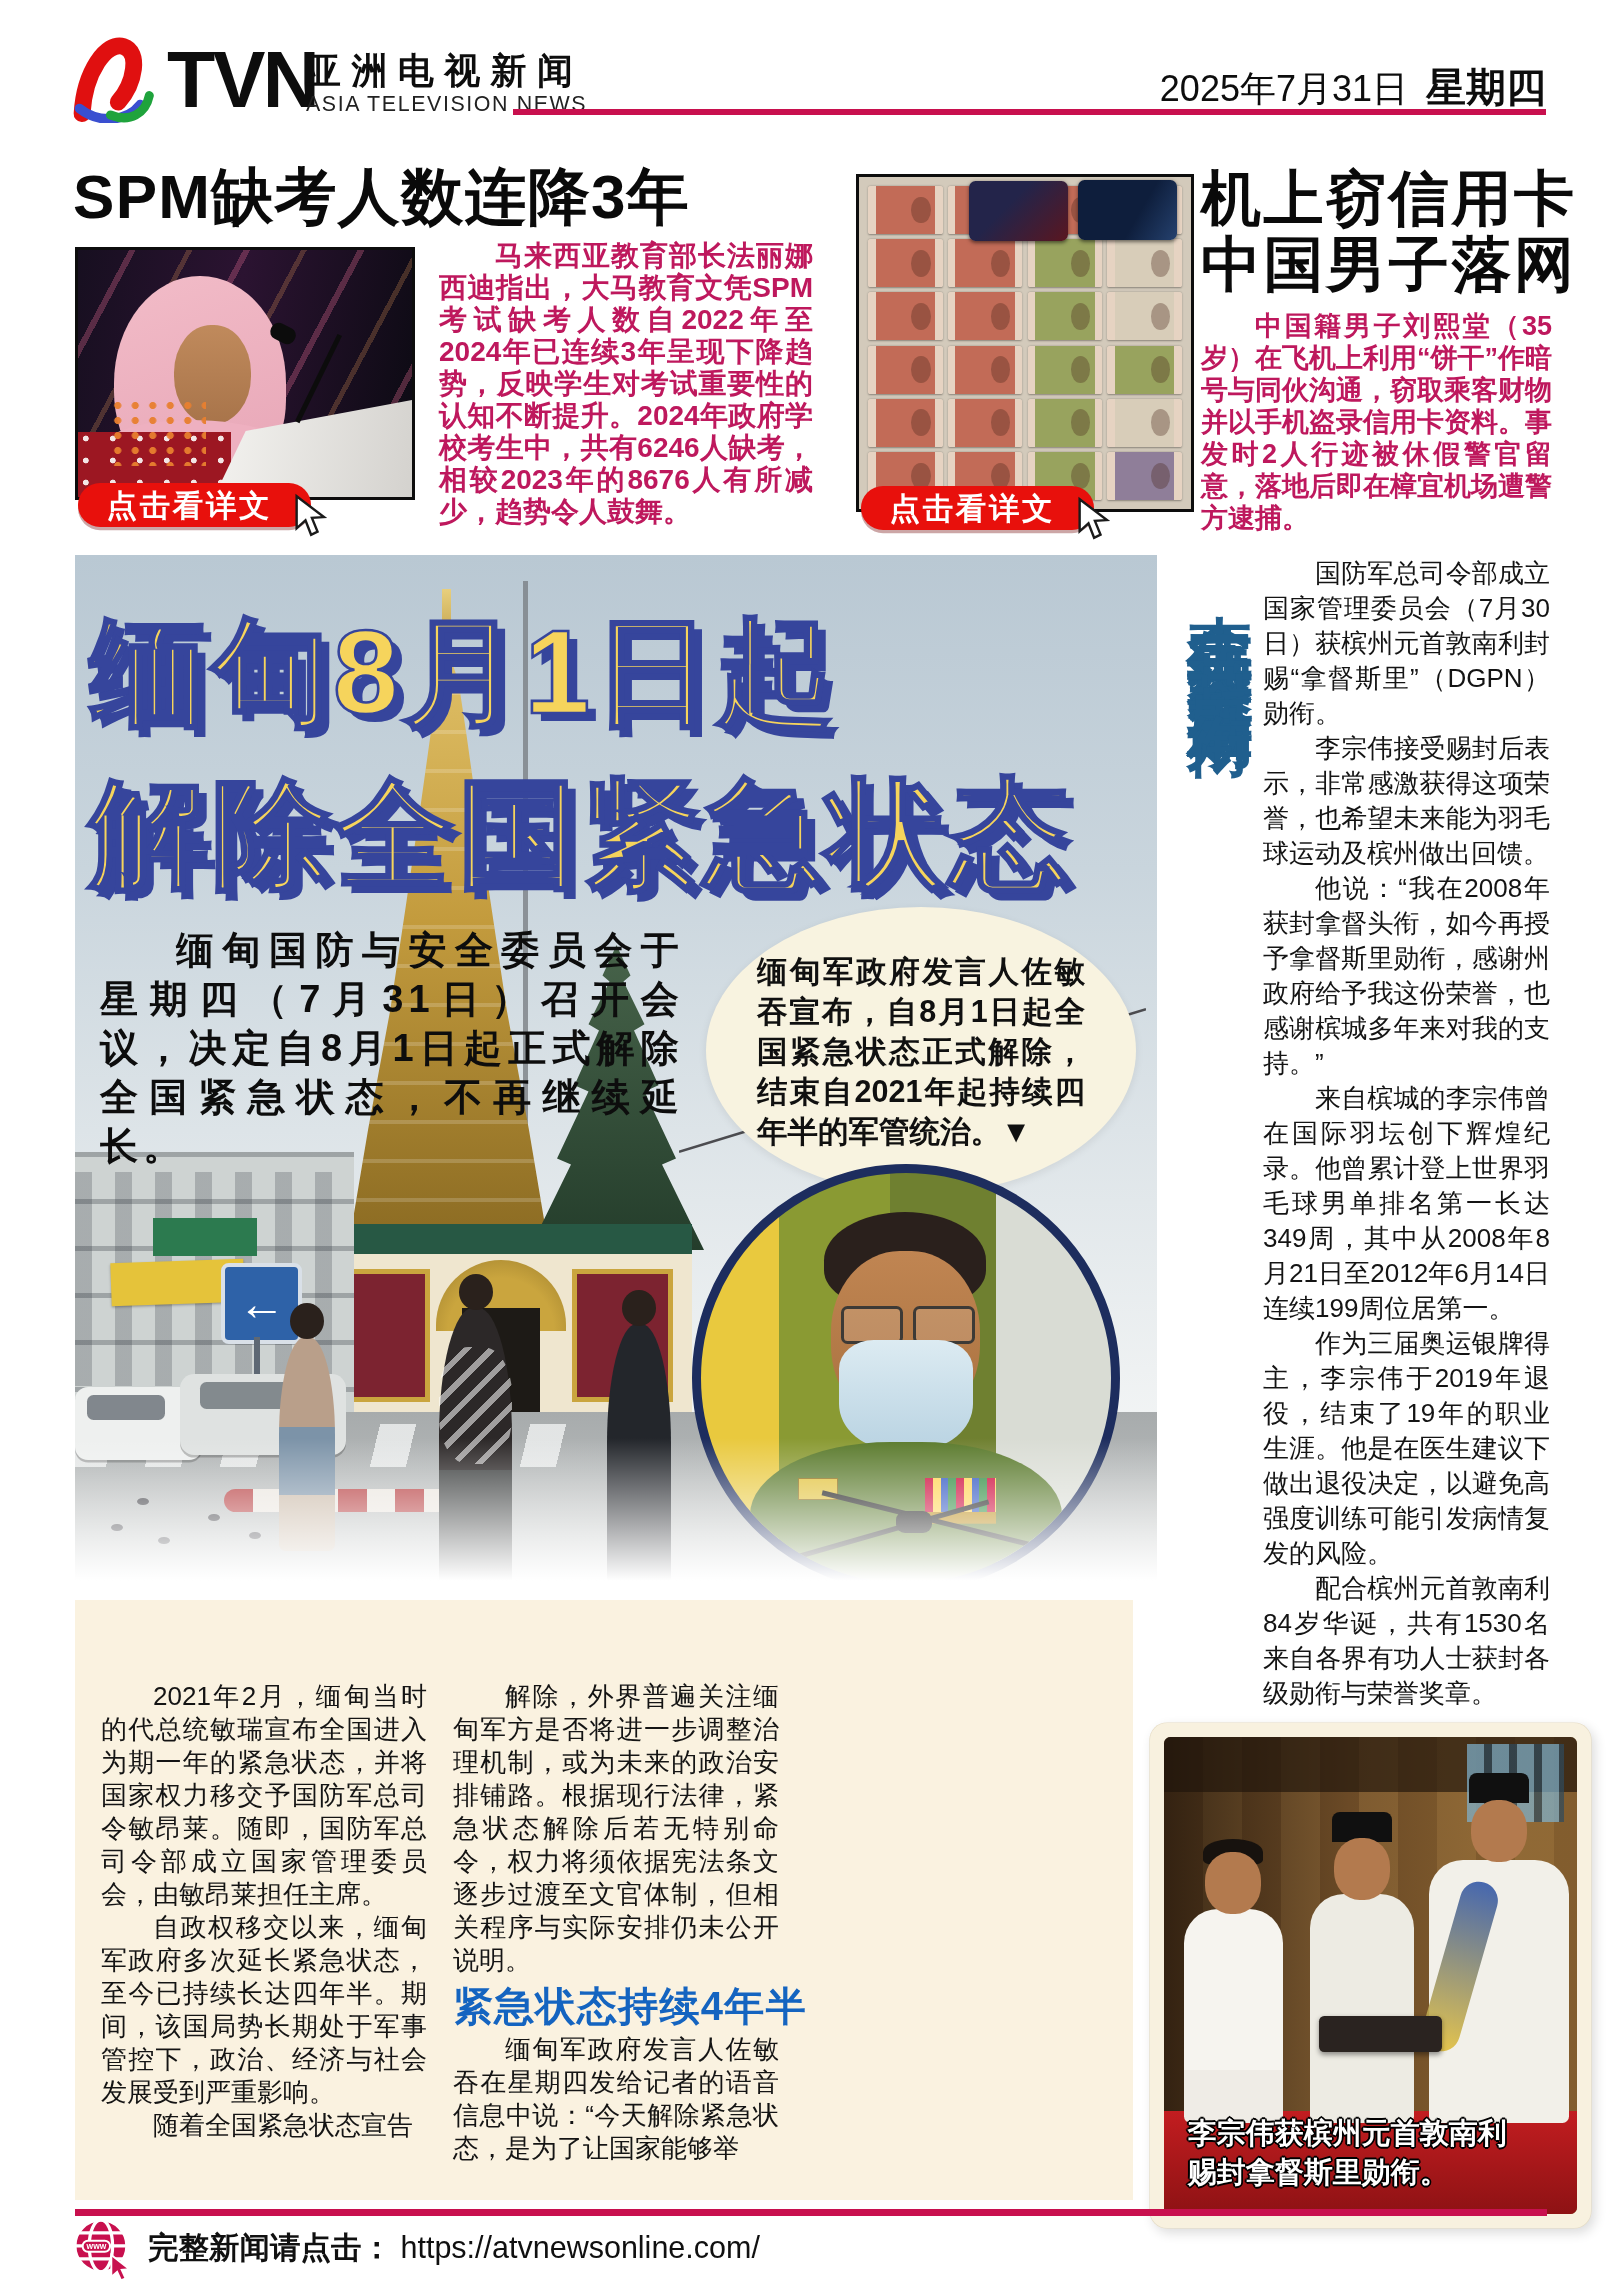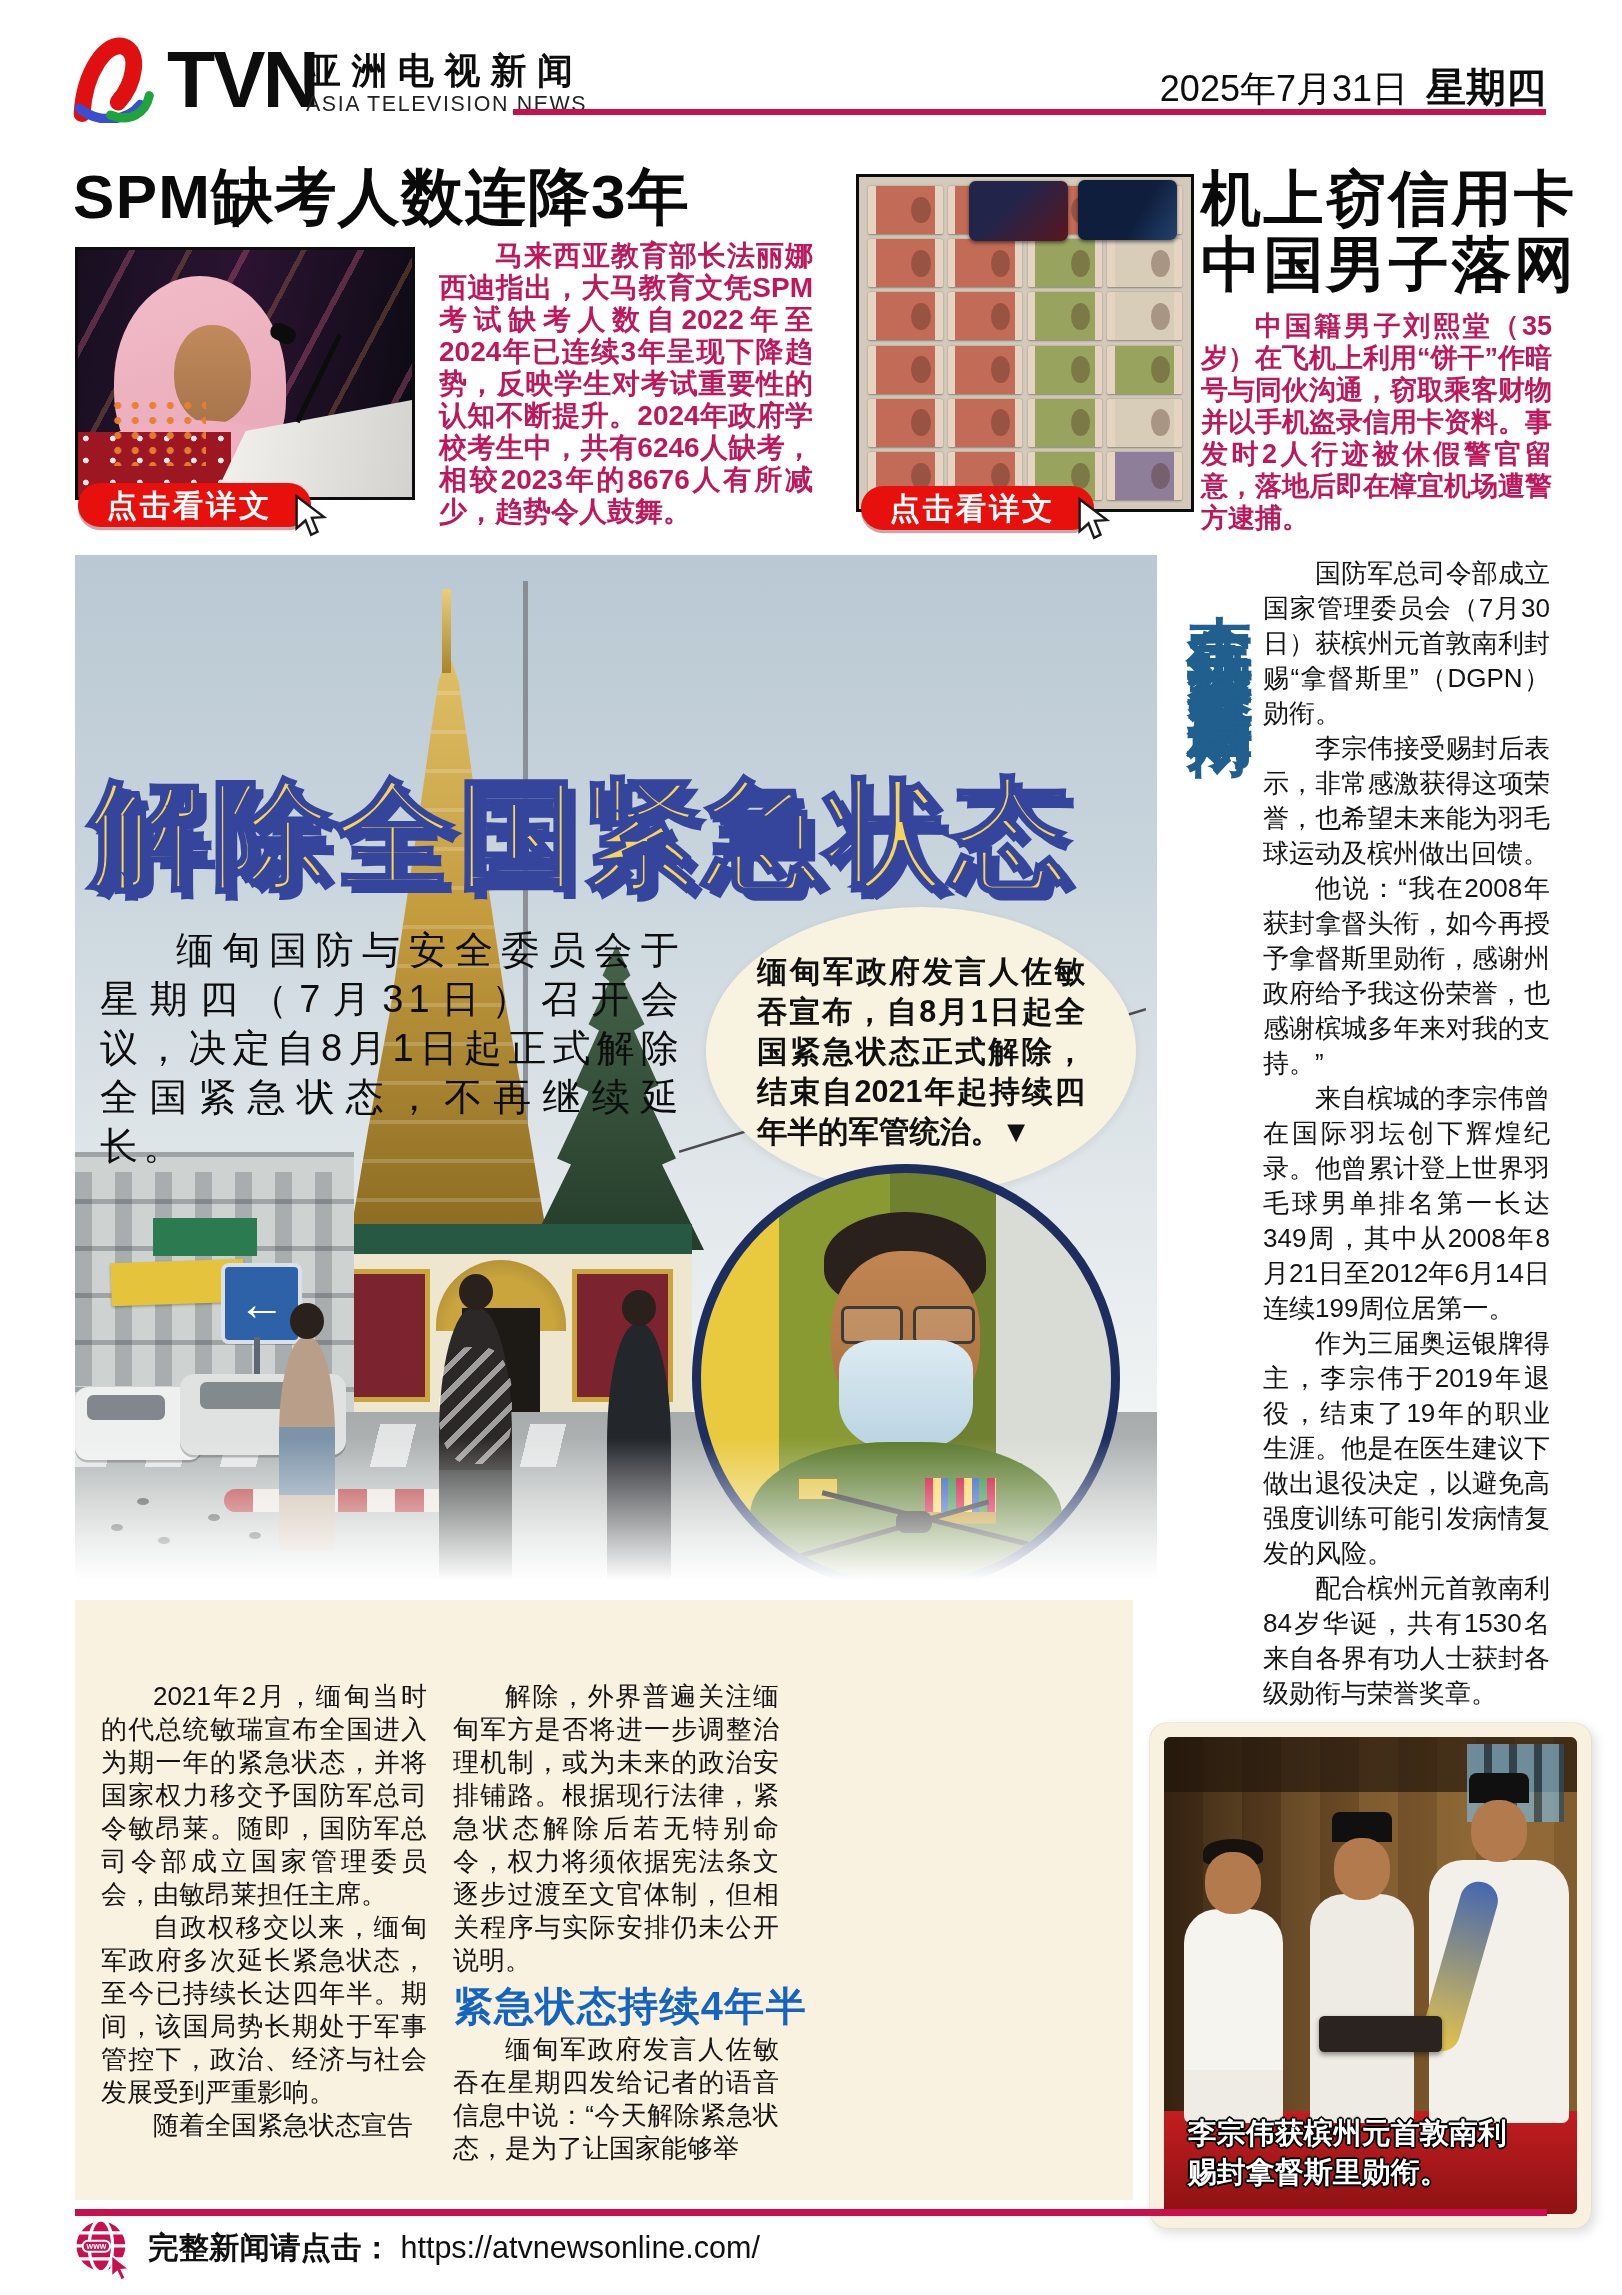--- a/index.html
+++ b/index.html
@@ -93,21 +93,21 @@
   .ped2{left:364px;top:753px;width:73px;height:279px;background:linear-gradient(180deg,#2c2828 0 58%,#3c3f3f 58%);}
   .ped2 .stripes{position:absolute;left:0;top:39px;width:100%;height:117px;background:repeating-linear-gradient(135deg,rgba(255,255,255,.55) 0 5.8px,transparent 5.8px 18px);border-radius:40%;}
   .ped3{left:532px;top:769px;width:64px;height:260px;background:#23262b;}
   .pigeon{position:absolute;width:11.7px;height:7.1px;background:#3c3c42;border-radius:50%;}
   .fade{position:absolute;left:0;bottom:0;width:100%;height:162px;background:linear-gradient(180deg,rgba(255,255,255,0),#ffffff 88%);}
 
   #gold-line1,#gold-line2{position:absolute;font-weight:900;color:#f6d45c;
      -webkit-text-stroke:2.6px #36459c;text-shadow:9px 7.8px 0 #36459c;letter-spacing:3.9px;white-space:nowrap;}
   #gold-line1{left:14.3px;top:39px;font-size:118px;}
   #gold-line2{left:14.3px;top:200px;font-size:119px;}
-  #photo-lede{position:absolute;left:25px;top:371px;width:584px;font-size:38px;line-height:49px;font-weight:400;color:#0d0d0d;text-align:justify;letter-spacing:5.2px;}
+  #photo-lede{position:absolute;left:25px;top:371px;width:584px;font-size:38px;line-height:49px;font-weight:700;color:#0d0d0d;text-align:justify;letter-spacing:5.2px;}
   #photo-lede p{margin:0;text-indent:2em;}
   #callout{position:absolute;left:631px;top:352px;width:430px;height:287px;background:#f8f3e0;border-radius:50%;display:flex;align-items:center;justify-content:center;box-shadow:0 2.6px 9px rgba(0,0,0,.08);}
   #callout-text{width:328px;font-size:30.5px;line-height:40px;font-weight:700;color:#101010;text-align:justify;}
   #inset-circle{position:absolute;left:617px;top:609px;width:410px;height:410px;border-radius:50%;border:9.7px solid #1d2d5e;overflow:hidden;
      background:linear-gradient(90deg,#e9c93e 0 19%,#8a9a33 19% 46%,#6f8030 46% 72%,#d9dcd4 72% 100%);}
   .zm-hair{position:absolute;left:123px;top:39px;width:162px;height:97px;background:#2a201c;border-radius:50% 50% 40% 40%;}
   .zm-face{position:absolute;left:130px;top:78px;width:149px;height:175px;background:linear-gradient(180deg,#c08552,#a9713f);border-radius:46%;}
   .zm-glassL{position:absolute;left:140px;top:133px;width:56px;height:32px;border:3.9px solid #3d3a36;border-radius:6.5px;background:rgba(255,255,255,.15);}
   .zm-glassR{position:absolute;left:212px;top:133px;width:56px;height:32px;border:3.9px solid #3d3a36;border-radius:6.5px;background:rgba(255,255,255,.15);}
   .zm-mask{position:absolute;left:138px;top:167px;width:134px;height:110px;background:linear-gradient(180deg,#dcebf2,#b9d3e2);border-radius:26% 26% 42% 42%;}
@@ -296,20 +296,21 @@
       </div>
     <div class="ped ped3">
         <div class="phead"></div>
       </div>
     <div class="pigeon" style="left:36px;top:969px;"></div>
     <div class="pigeon" style="left:83px;top:982px;"></div>
     <div class="pigeon" style="left:133px;top:959px;"></div>
     <div class="pigeon" style="left:174px;top:977px;"></div>
     <div class="pigeon" style="left:62px;top:943px;"></div>
 
+    <div id="gold-line1">缅甸8月1日起</div>
     <div id="gold-line2">解除全国紧急状态</div>
     <div id="photo-lede">
       <p>缅甸国防与安全委员会于星期四（7月31日）召开会议，决定自8月1日起正式解除全国紧急状态，不再继续延长。</p>
     </div>
     <div id="callout">
       <div id="callout-text">缅甸军政府发言人佐敏吞宣布，自8月1日起全国紧急状态正式解除，结束自2021年起持续四年半的军管统治。▼</div>
     </div>
     <div id="inset-circle">
       <div class="zm-hair"></div>
       <div class="zm-face"></div>

